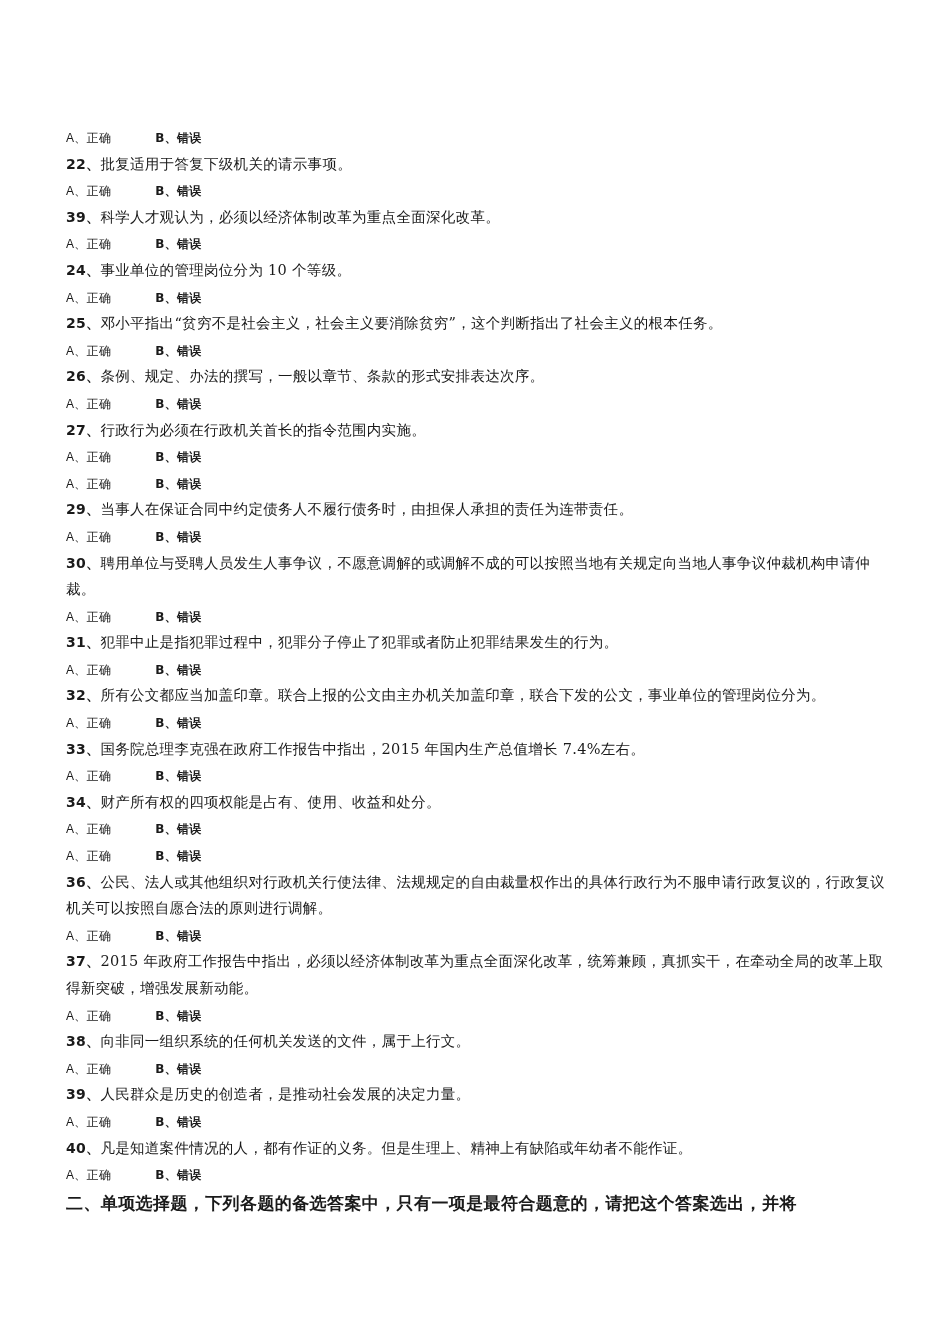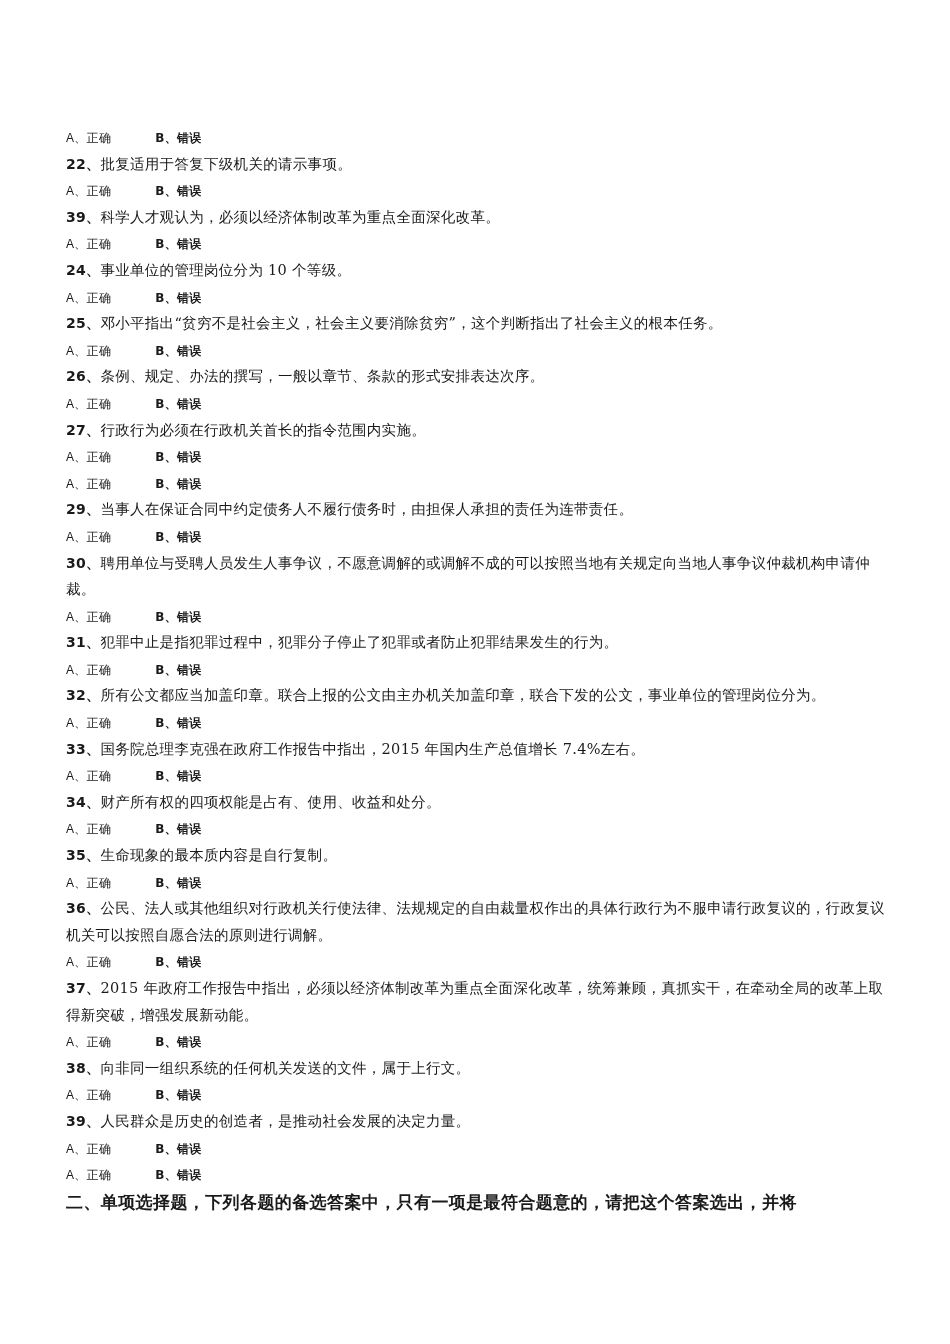--- a/index.html
+++ b/index.html
@@ -4,21 +4,21 @@
 <style>
   html, body { margin: 0; padding: 0; background: #ffffff; }
   body { width: 950px; height: 1344px; position: relative; overflow: hidden;
          font-family: "DejaVu Serif", "Liberation Serif", serif; color: #1a1a1a; }
   .page { position: absolute; left: 66px; top: 124px; width: 820px; }
   .line { font-size: 14.5px; line-height: 26.6px; height: 26.6px; white-space: nowrap; letter-spacing: 0.3px; }
   .q { white-space: normal; height: auto; }
   .q .num { font-family: "DejaVu Sans", "Liberation Sans", sans-serif; font-weight: bold; font-size: 14px; }
   .opt span.b { margin-left: 44px; font-family: "DejaVu Sans", "Liberation Sans", sans-serif; font-weight: bold; font-size: 12px; }
   .opt span.a { font-family: Liberation Sans, sans-serif; font-size: 12px; }
-  .section { font-family: Liberation Mono, monospace; font-weight: bold; font-size: 17px; line-height: 30px; margin-top: 1px; white-space: nowrap; letter-spacing: 0.4px; }
+  .section { font-family: Liberation Serif, serif; font-weight: bold; font-size: 17px; line-height: 30px; margin-top: 1px; white-space: nowrap; letter-spacing: 0.4px; }
 </style>
 </head>
 <body>
 
 <div class="page">
   <div class="line opt">
     <span class="a">A、正确</span><span class="b">B、错误</span>
   </div>
   <div id="qlist">
       <div class="line q"><span class="num">22、</span><span>批复适用于答复下级机关的请示事项。</span></div>
@@ -39,26 +39,26 @@
       <div class="line q"><span class="num">30、</span><span>聘用单位与受聘人员发生人事争议，不愿意调解的或调解不成的可以按照当地有关规定向当地人事争议仲裁机构申请仲裁。</span></div>
       <div class="line opt"><span class="a">A、正确</span><span class="b">B、错误</span></div>
       <div class="line q"><span class="num">31、</span><span>犯罪中止是指犯罪过程中，犯罪分子停止了犯罪或者防止犯罪结果发生的行为。</span></div>
       <div class="line opt"><span class="a">A、正确</span><span class="b">B、错误</span></div>
       <div class="line q"><span class="num">32、</span><span>所有公文都应当加盖印章。联合上报的公文由主办机关加盖印章，联合下发的公文，事业单位的管理岗位分为。</span></div>
       <div class="line opt"><span class="a">A、正确</span><span class="b">B、错误</span></div>
       <div class="line q"><span class="num">33、</span><span>国务院总理李克强在政府工作报告中指出，2015 年国内生产总值增长 7.4%左右。</span></div>
       <div class="line opt"><span class="a">A、正确</span><span class="b">B、错误</span></div>
       <div class="line q"><span class="num">34、</span><span>财产所有权的四项权能是占有、使用、收益和处分。</span></div>
       <div class="line opt"><span class="a">A、正确</span><span class="b">B、错误</span></div>
-      <div class="line q"><span class="num">35、</span><span>生命现象的最本质内容是自行复制。</span></div>
       <div class="line opt"><span class="a">A、正确</span><span class="b">B、错误</span></div>
       <div class="line q"><span class="num">36、</span><span>公民、法人或其他组织对行政机关行使法律、法规规定的自由裁量权作出的具体行政行为不服申请行政复议的，行政复议机关可以按照自愿合法的原则进行调解。</span></div>
       <div class="line opt"><span class="a">A、正确</span><span class="b">B、错误</span></div>
       <div class="line q"><span class="num">37、</span><span>2015 年政府工作报告中指出，必须以经济体制改革为重点全面深化改革，统筹兼顾，真抓实干，在牵动全局的改革上取得新突破，增强发展新动能。</span></div>
       <div class="line opt"><span class="a">A、正确</span><span class="b">B、错误</span></div>
       <div class="line q"><span class="num">38、</span><span>向非同一组织系统的任何机关发送的文件，属于上行文。</span></div>
       <div class="line opt"><span class="a">A、正确</span><span class="b">B、错误</span></div>
       <div class="line q"><span class="num">39、</span><span>人民群众是历史的创造者，是推动社会发展的决定力量。</span></div>
       <div class="line opt"><span class="a">A、正确</span><span class="b">B、错误</span></div>
+      <div class="line q"><span class="num">40、</span><span>凡是知道案件情况的人，都有作证的义务。但是生理上、精神上有缺陷或年幼者不能作证。</span></div>
       <div class="line opt"><span class="a">A、正确</span><span class="b">B、错误</span></div>
     </div>
   <div class="section">二、单项选择题，下列各题的备选答案中，只有一项是最符合题意的，请把这个答案选出，并将</div>
 </div>
 
 </body></html>

